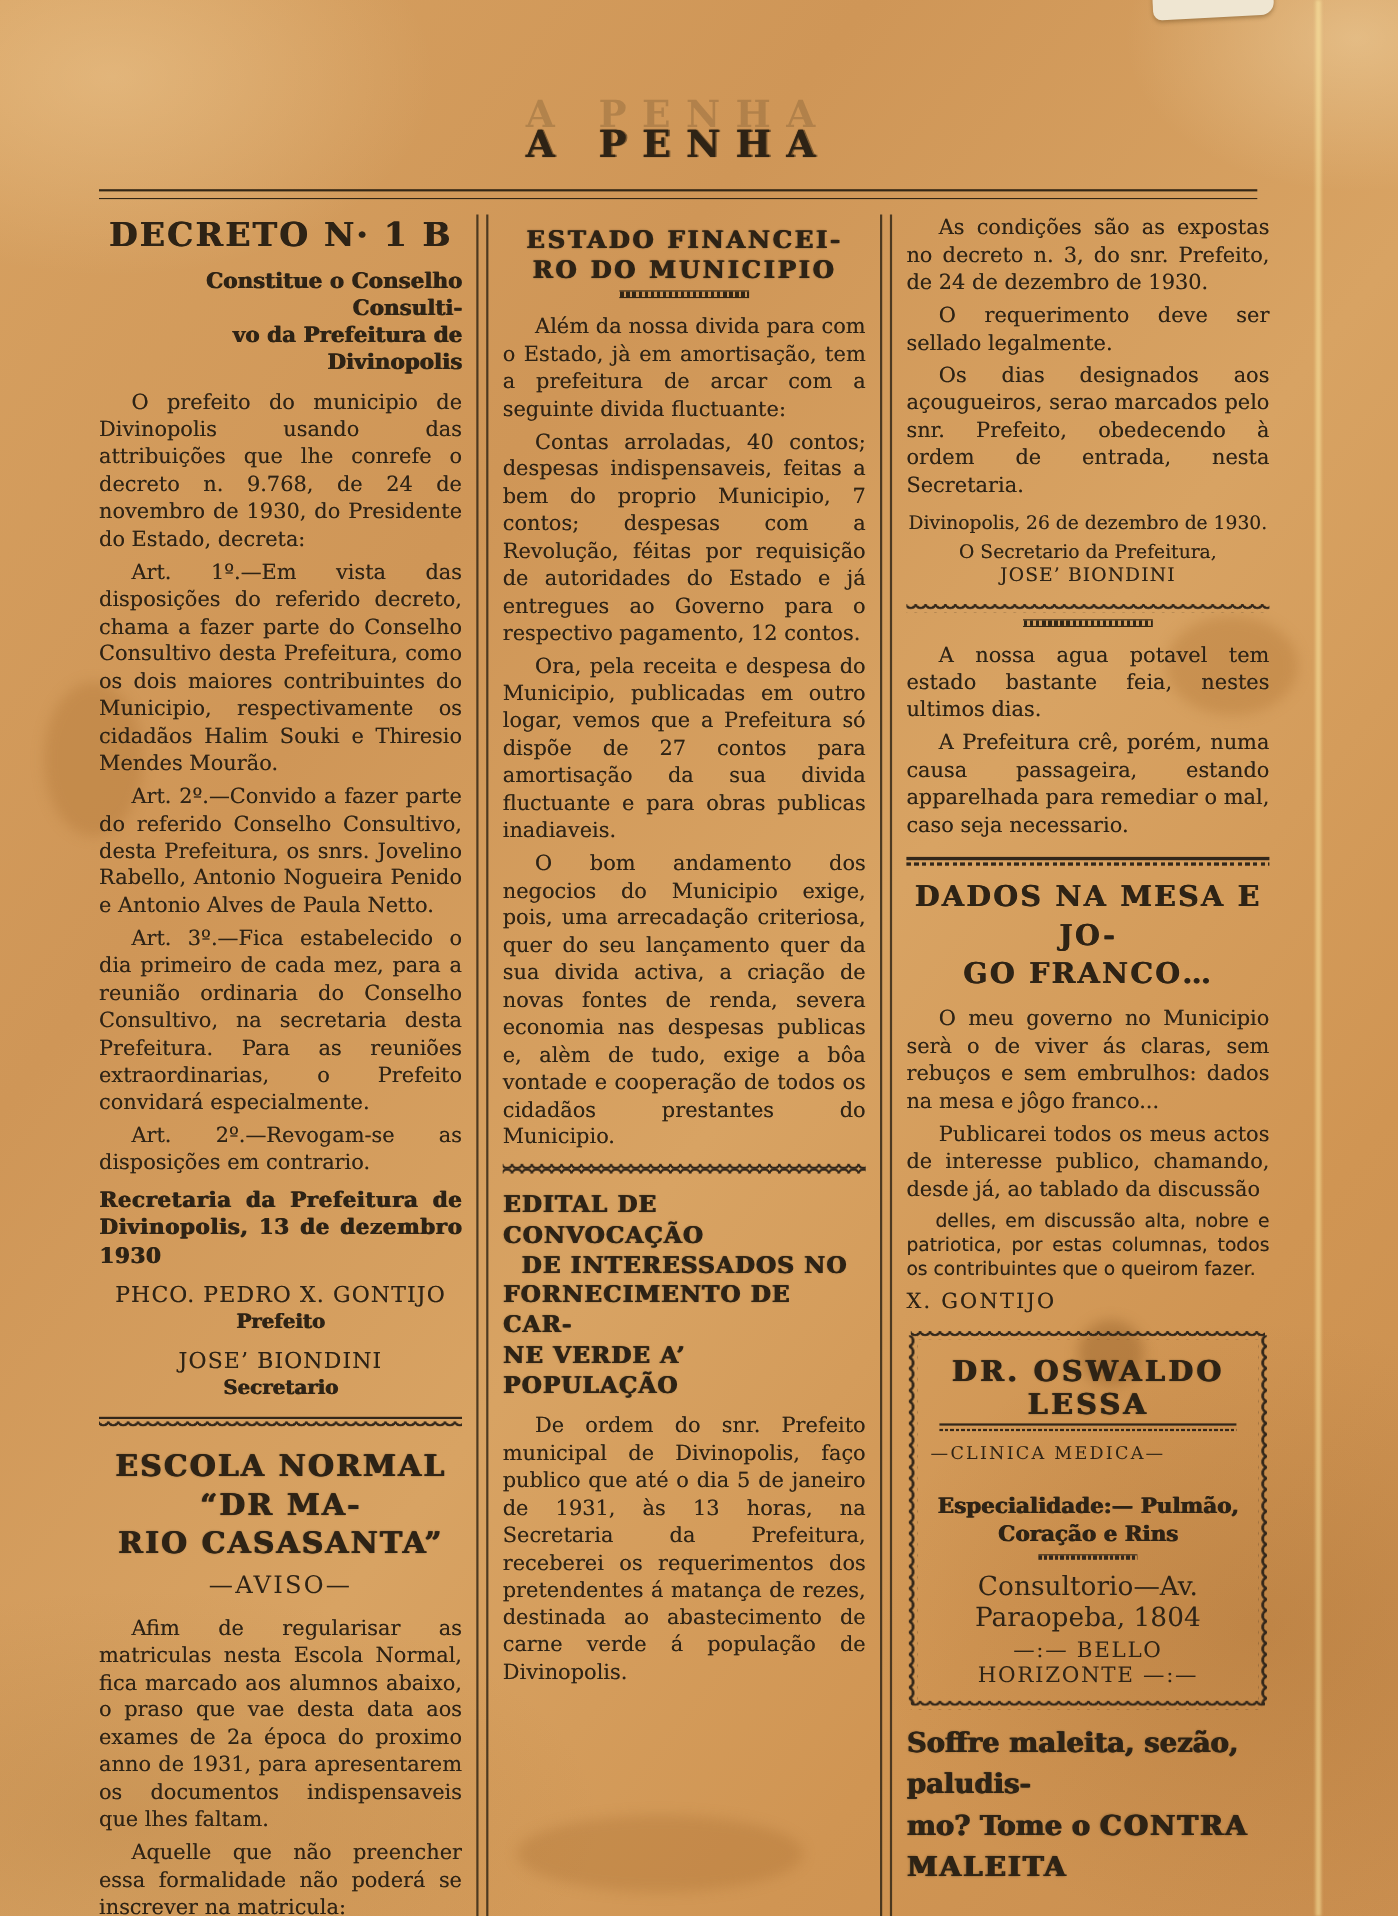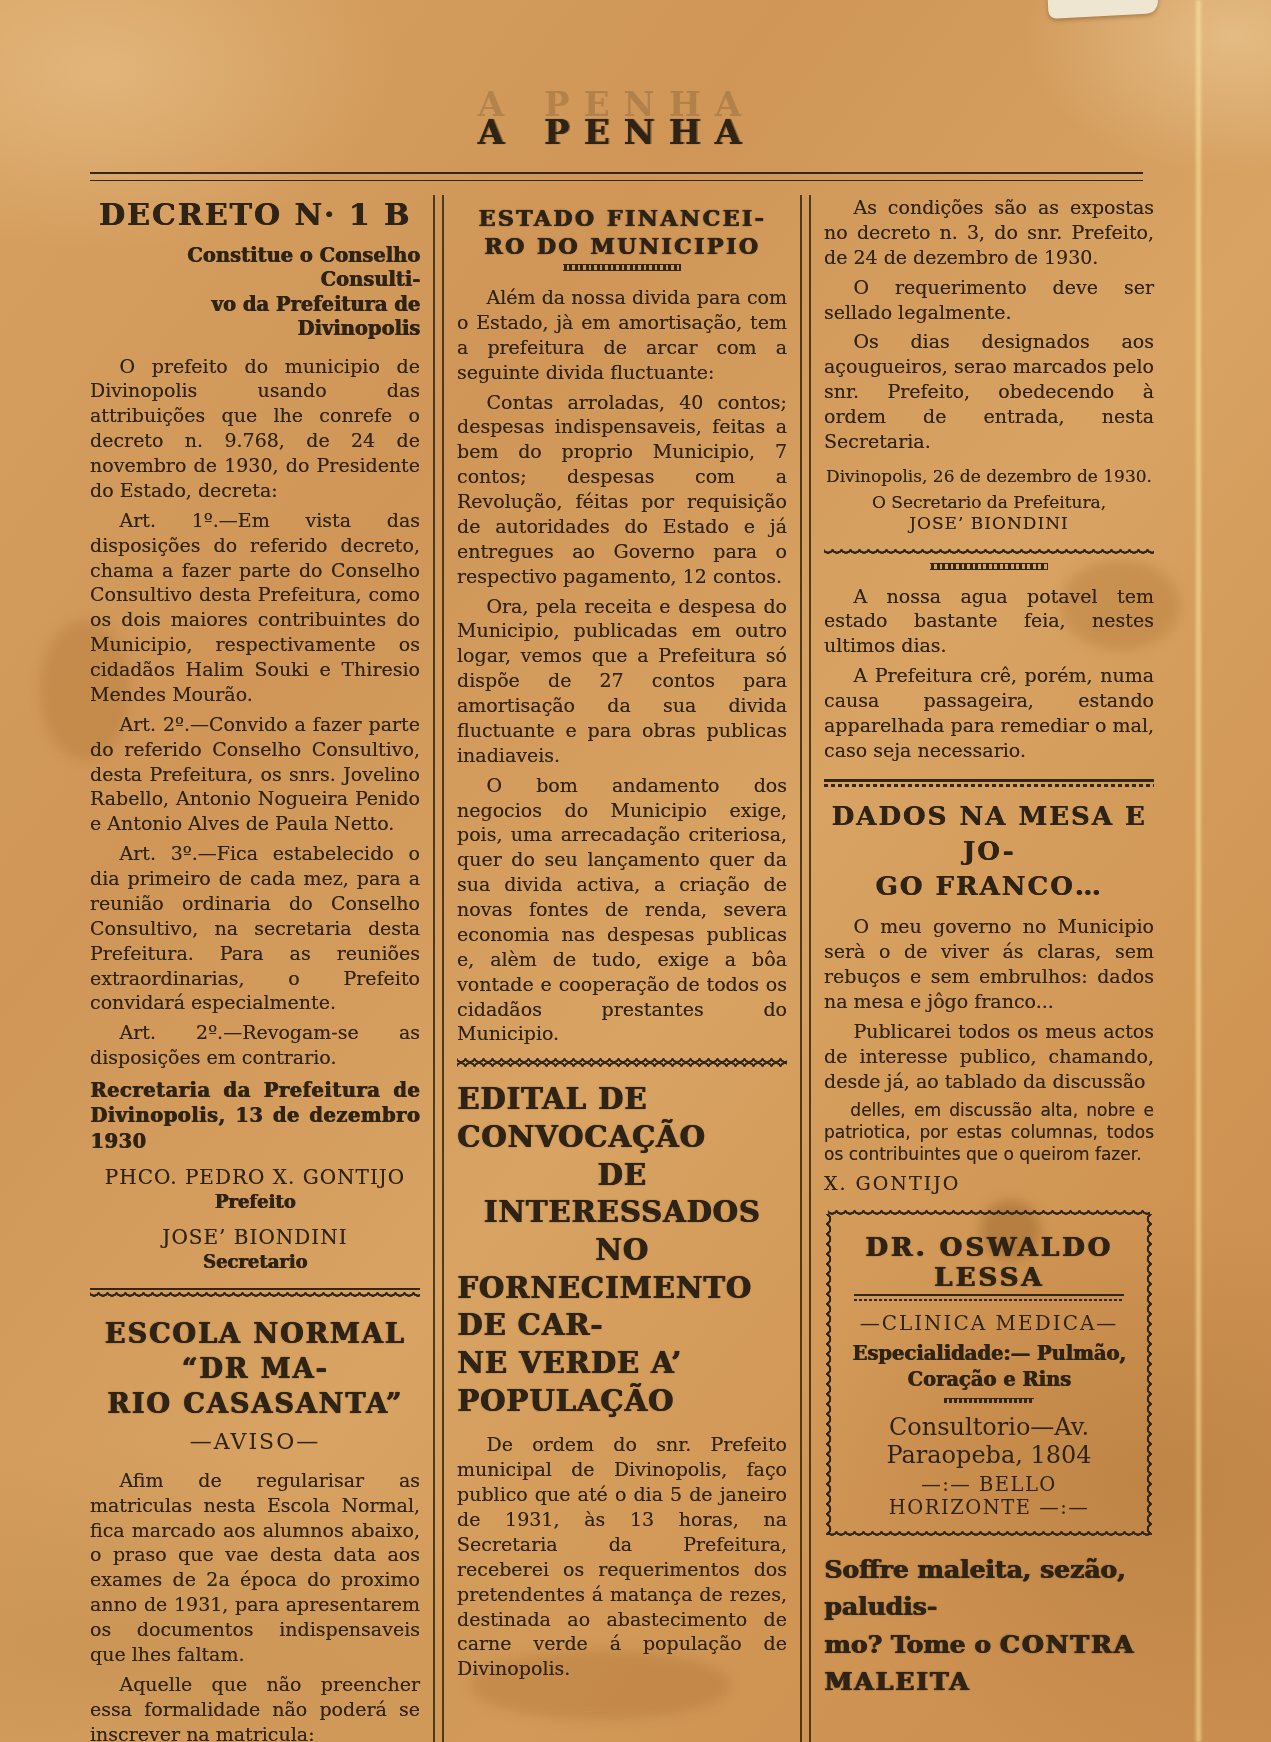--- a/index.html
+++ b/index.html
@@ -60,21 +60,21 @@
     text-shadow:.9px 0 0 #2e2315;letter-spacing:.5px;}
 
   .ornate{font-size:22px;font-weight:bold;text-align:center;line-height:1.25;letter-spacing:2.5px;margin:10px 0 4px;
     text-shadow:1px 0 0 #2e2315, 0 0 1.5px rgba(46,35,21,.6);}
   .stub{width:118px;height:5px;margin:2px auto 14px;background:repeating-linear-gradient(90deg,#32261500 0 1px,#322615 1px 4px,#32261500 4px 5.5px);border-top:1px solid #322615;border-bottom:1px solid #322615;}
 
   .h-escola{font-size:27px;font-weight:bold;text-align:center;line-height:1.3;letter-spacing:2px;margin:16px 0 8px;
     text-shadow:1px 0 0 #2e2315,0 0 1.5px rgba(46,35,21,.55);}
   .aviso{font-size:22px;text-align:center;letter-spacing:2px;margin:8px 0 14px;}
 
-  .h-edital{font-size:29px;font-weight:bold;line-height:1.3;letter-spacing:1px;margin:14px 0 12px;text-align:left;
+  .h-edital{font-size:21px;font-weight:bold;line-height:1.3;letter-spacing:1px;margin:14px 0 12px;text-align:left;
     text-shadow:1px 0 0 #2e2315,0 0 1.5px rgba(46,35,21,.5);}
   .h-edital div{text-align:left;}
   .h-edital .c{text-align:center;}
 
   .h-dados{font-size:26px;text-align:center;line-height:1.35;letter-spacing:2px;margin:12px 0 10px;
     text-shadow:.6px 0 0 #2e2315;}
   .h-agua{font-size:24px;font-weight:bold;text-align:center;letter-spacing:2px;margin:12px 0 2px;
     text-shadow:1px 0 0 #2e2315,0 0 1.5px rgba(46,35,21,.55);}
 
   
@@ -97,21 +97,21 @@
     background-image:radial-gradient(circle at 4px -1.5px,rgba(0,0,0,0) 3.8px,#33271a 4.2px,#33271a 6px,rgba(0,0,0,0) 6.5px);
     background-size:9px 8px;background-repeat:repeat-x;}
   .ad .wave-top{top:0;}
   .ad .wave-bot{bottom:0;}
   .ad .side{position:absolute;top:4px;bottom:4px;width:8px;background-repeat:repeat-y;background-size:8px 10px;}
   .ad .side.l{left:0;background-image:radial-gradient(circle at -1px 5px,rgba(0,0,0,0) 3.8px,#33271a 4.2px,#33271a 6px,rgba(0,0,0,0) 6.6px);}
   .ad .side.r{right:0;background-image:radial-gradient(circle at 9px 5px,rgba(0,0,0,0) 3.8px,#33271a 4.2px,#33271a 6px,rgba(0,0,0,0) 6.6px);}
   .ad-name{font-size:26px;font-weight:bold;text-align:center;letter-spacing:3px;margin:6px 0 2px;
     text-shadow:1px 0 0 #2e2315,0 0 1.5px rgba(46,35,21,.55);}
   .ad-name-rule{height:5px;margin:1px 8px 10px;border-top:2.5px solid #33271a;background:repeating-linear-gradient(90deg,#33271a 0 3px,rgba(0,0,0,0) 3px 5px);background-size:auto 2px;background-position:0 100%;background-repeat:repeat-x;}
-  .ad-clinic{font-size:20px;text-align:center;letter-spacing:2px;margin:4px 0 6px;}
+  .ad-clinic{font-size:16px;letter-spacing:2px;margin:4px 0 26px;}
   .ad-spec{font-size:19.5px;font-weight:bold;text-align:center;line-height:1.3;margin:0 0 6px;
     text-shadow:.9px 0 0 #2e2315;}
   .ad-stub{width:90px;height:4px;margin:4px auto 10px;background:repeating-linear-gradient(90deg,#33271a 0 3px,rgba(0,0,0,0) 3px 5px);border-top:1px solid #33271a;}
   .ad-addr{font-size:24px;text-align:center;margin:2px 0;}
   .ad-city{font-size:19.5px;text-align:center;letter-spacing:1.5px;margin:4px 0 6px;}
 
   .maleita{font-size:25px;font-weight:bold;line-height:1.5;text-align:left;margin:6px 0 2px;
     text-shadow:1px 0 0 #2e2315,0 0 1.5px rgba(46,35,21,.5);}
   .maleita .brand{letter-spacing:2px;text-shadow:1.4px 0 0 #2e2315,0 0 2px rgba(46,35,21,.6);}
 </style>

